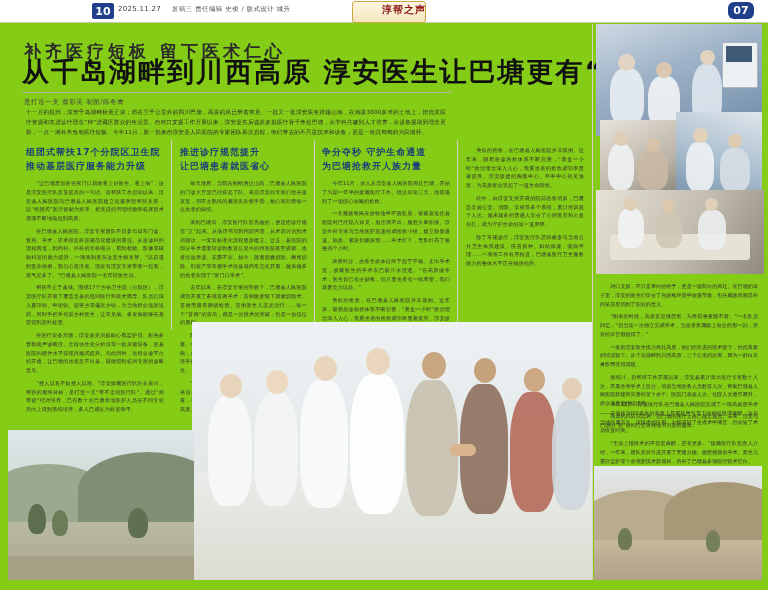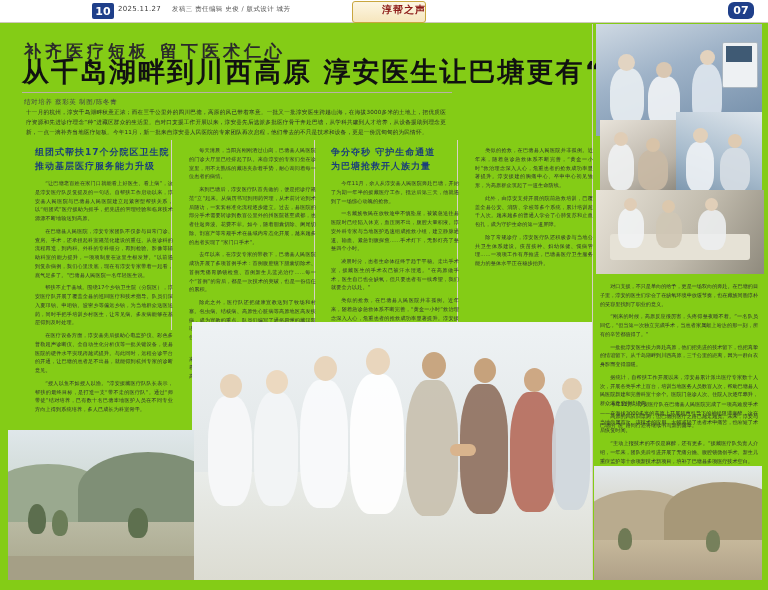--- a/index.html
+++ b/index.html
@@ -87,21 +87,20 @@
   }
 
   
   .colrule{
     position:absolute;top:140px;width:1px;height:190px;background:#d6d0c4;
   }
   .col{
     position:absolute;top:146px;
     font-size:5.1px;line-height:1.72;color:#303030;text-align:justify;
     letter-spacing:0.15px;
-    margin-left:9px;
   }
   .col h3{
     margin:0 0 6px 0;
     font-size:9px;font-weight:bold;color:#1b3f7a;letter-spacing:1px;
     line-height:1.5;text-align:left;
   }
   .col p{margin:0 0 4px 0;text-indent:2em;}
 
   
   .rightcol{
@@ -165,41 +164,42 @@
     <div class="mast-logo">
       <div class="lg-deco"></div>
       <div class="lg-text">淳帮之声</div>
     </div>
     <div class="pageno-right">07</div>
   </div>
 
   <div class="shoulder">补齐医疗短板   留下医术仁心</div>
   <div class="headline">从千岛湖畔到川西高原 淳安医生让巴塘更有“医”靠</div>
   <div class="hr-rule"></div>
-  <div class="byline">结对培养 蔡彩英 制图/陈冬青</div>
+  <div class="byline">是打造一支 蔡彩英 制图/陈冬青</div>
 
   <div class="lead">十一月的杭州，淳安千岛湖畔秋意正浓；而在三千公里外的四川巴塘，高原的风已带着寒意。一批又一批淳安医生跨越山海，在海拔3000多米的土地上，把优质医疗资源和先进诊疗理念“种”进藏区群众的生活里。自对口支援工作开展以来，淳安县先后选派多批医疗骨干奔赴巴塘，从学科共建到人才培养，从设备援助到理念更新，一点一滴补齐当地医疗短板。今年11月，新一批来自淳安县人民医院的专家团队再次启程，他们带去的不只是技术和设备，更是一份沉甸甸的为民情怀。</div>
 
   <div class="colrule" style="left:171px;"></div>
   <div class="colrule" style="left:314px;"></div>
   <div class="colrule" style="left:457px;top:140px;height:190px;"></div>
   <div class="colrule" style="left:592px;top:24px;height:556px;"></div>
 
   <div class="col" id="col0" style="left:26px;width:138px;">
     <h3>组团式帮扶17个分院区卫生院<br>推动基层医疗服务能力升级</h3>
     <div class="body">
         <p>“让巴塘老百姓在家门口就能看上好医生、看上病”，这是淳安医疗队反复提及的一句话。自帮扶工作启动以来，淳安县人民医院与巴塘县人民医院建立起紧密型帮扶关系，以“组团式”医疗援助为抓手，把先进的管理经验和临床技术源源不断地输送到高原。</p>
         <p>在巴塘县人民医院，淳安专家团队不仅参与日常门诊、查房、手术，还承担起科室规范化建设的重任。从急诊科的流程再造，到内科、外科的专科细分，再到检验、影像等辅助科室的能力提升，一项项制度在这里生根发芽。“以前遇到复杂病例，我们心里没底，现在有淳安专家带着一起看，底气足多了。”巴塘县人民医院一名年轻医生说。</p>
         <p>帮扶不止于县城。围绕17个乡镇卫生院（分院区），淳安医疗队开展了覆盖全县的巡回医疗和技术指导。队员们深入夏邛镇、中咱镇、波密乡等偏远乡镇，为当地群众送医送药，同时手把手培训乡村医生，让常见病、多发病能够在基层得到及时处理。</p>
         <p>在医疗设备方面，淳安县先后援助心电监护仪、彩色多普勒超声诊断仪、全自动生化分析仪等一批关键设备，使县医院的硬件水平实现跨越式提升。与此同时，远程会诊平台的开通，让巴塘的患者足不出县，就能得到杭州专家的诊断意见。</p>
         <p>“授人以鱼不如授人以渔。”淳安援藏医疗队队长表示，帮扶的最终目标，是打造一支“带不走的医疗队”。通过“师带徒”结对培养，已有数十名巴塘本地医护人员在不同专业方向上得到系统培养，多人已成长为科室骨干。</p>
       </div>
   </div>
 
   <div class="col" id="col1" style="left:180px;width:127px;">
+    <h3>推进诊疗规范提升<br>让巴塘患者就医省心</h3>
     <div class="body">
         <p>每天清晨，当阳光刚刚洒过山岗，巴塘县人民医院的门诊大厅里已经排起了队。来自淳安的专家们坐在诊室里，用不太熟练的藏语夹杂着手势，耐心询问着每一位患者的病情。</p>
         <p>来到巴塘后，淳安医疗队首先做的，便是把诊疗规范“立”起来。从病历书写到用药管理，从术前讨论到术后随访，一套套标准化流程逐步建立。过去，县医院的部分手术需要转诊到数百公里外的州医院甚至成都，患者往返奔波、花费不菲。如今，随着胆囊切除、阑尾切除、剖宫产等常规手术在县域内常态化开展，越来越多的患者实现了“家门口手术”。</p>
         <p>去年以来，在淳安专家的带教下，巴塘县人民医院成功开展了多项首例手术：首例腹腔镜下胆囊切除术、首例无痛胃肠镜检查、首例新生儿蓝光治疗……每一个“首例”的背后，都是一次技术的突破，也是一份信任的累积。</p>
         <p>除此之外，医疗队还把健康宣教送到了牧场和村寨。包虫病、结核病、高原性心脏病等高原地区高发疾病，成为宣教的重点。队员们编写了通俗易懂的藏汉双语手册，配上图文并茂的讲解，让牧民们听得懂、记得住。</p>
         <p>“以前身体不舒服，就想着忍一忍、拖一拖。”一位来自措拉村的藏族阿妈说，“现在知道了，小毛病不看，可能就成了大问题。”观念的转变，正在悄然改善高原上千家万户的健康状况。</p>
       </div>
   </div>
 
   <div class="col" id="col2" style="left:322px;width:128px;">

